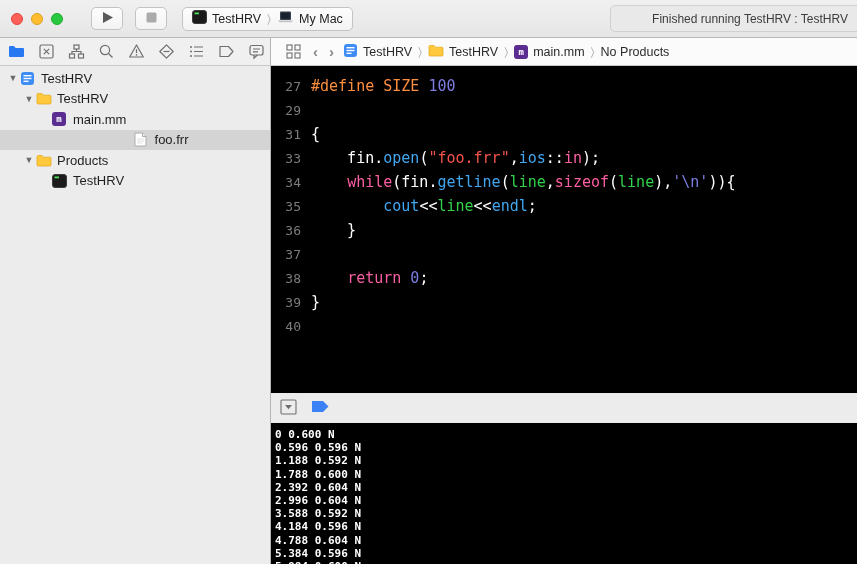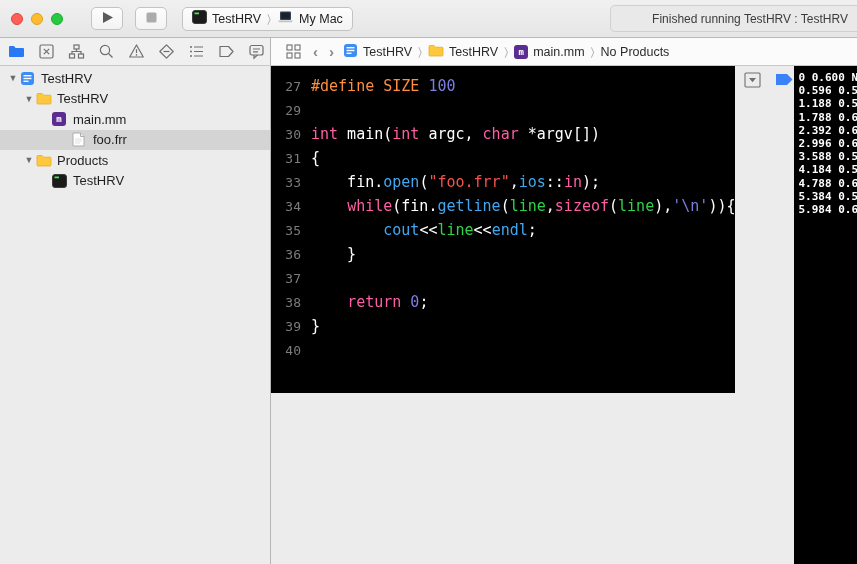--- a/index.html
+++ b/index.html
@@ -31,21 +31,21 @@
 
   
   .main { display:flex; height:498px; }
   .sidebar { width:271px; background:#ececec; border-right:1px solid #b5b5b5; padding-top:2px; }
   .tree-row { height:20.5px; display:flex; align-items:center; font-size:13px; color:#1e1e1e; }
   .tree-row.sel { background:#d4d4d4; }
   .disc { width:14px; text-align:center; color:#6b6b6b; font-size:9px; }
   .tree-ico { width:17px; display:flex; align-items:center; }
   .tree-label { margin-left:4px; white-space:nowrap; }
 
-  .right { flex:1; display:flex; flex-direction:row; min-width:0; }
+  .right { flex:1; display:flex; flex-direction:column; min-width:0; }
   .editor { height:327px; background:#000; overflow:hidden; padding-top:8px; }
   .code-line { height:24px; line-height:24px; font-family:"DejaVu Sans Mono", monospace; font-size:15px; white-space:pre; }
   .ln { display:inline-block; width:40px; padding-right:10px; text-align:right; color:#7c7c7c; font-size:13px; }
 
   .debug-bar { height:30px; background:#ececec; display:flex; align-items:center; padding-left:9px; gap:14px; }
   .db-btn { display:flex; align-items:center; justify-content:center; background:none; border:none; }
 
   .console { flex:1; background:#000; overflow:hidden; padding:5px 12px 0 4px; }
   .console pre { font-family:"DejaVu Sans Mono", monospace; font-size:11px; font-weight:bold; line-height:13.2px; color:#fff; }
 </style>
@@ -218,21 +218,21 @@
           </span>
           <span class="tree-label">TestHRV</span>
         </div>
         <div class="tree-row" style="padding-left: 38px;">
           <span class="disc"></span>
           <span class="tree-ico">
             <span class="mm-badge">m</span>
           </span>
           <span class="tree-label">main.mm</span>
         </div>
-        <div class="tree-row sel" style="padding-left: 58px;">
+        <div class="tree-row sel" style="padding-left: 38px; justify-content: center;">
           <span class="disc"></span>
           <span class="tree-ico">
             <svg width="13" height="15" viewBox="0 0 13 15">
               <path d="M1 1 L8.5 1 L12 4.5 L12 14 L1 14 Z" fill="#fff" stroke="#adadad"></path>
               <path d="M8.5 1 L8.5 4.5 L12 4.5" fill="#eee" stroke="#adadad"></path>
               <path d="M3 7 L10 7 M3 9 L10 9 M3 11 L8 11" stroke="#d8d8d8" stroke-width="0.8"></path>
             </svg>
           </span>
           <span class="tree-label">foo.frr</span>
         </div>
@@ -253,21 +253,20 @@
               <rect x="2.5" y="2.5" width="4.5" height="1.8" fill="#4be05a"></rect>
             </svg>
           </span>
           <span class="tree-label">TestHRV</span>
         </div>
       </div>
     <div class="right">
       <div class="editor" id="editor">
           <div class="code-line"><span class="ln">27</span><span style="color:#fd8f3f">#define SIZE </span><span style="color:#7d7de1">100</span></div>
           <div class="code-line"><span class="ln">29</span></div>
-          <div class="code-line"><span class="ln">30</span><span style="color:#fc5fa3">int</span><span style="color:#ffffff"> main(</span><span style="color:#fc5fa3">int</span><span style="color:#ffffff"> argc, </span><span style="color:#fc5fa3">char</span><span style="color:#ffffff"> *argv[])</span></div>
           <div class="code-line"><span class="ln">31</span><span style="color:#ffffff">{</span></div>
           <div class="code-line"><span class="ln">33</span><span style="color:#ffffff">    fin.</span><span style="color:#41a7f0">open</span><span style="color:#ffffff">(</span><span style="color:#f4544d">"foo.frr"</span><span style="color:#ffffff">,</span><span style="color:#41a7f0">ios</span><span style="color:#ffffff">::</span><span style="color:#fc5fa3">in</span><span style="color:#ffffff">);</span></div>
           <div class="code-line"><span class="ln">34</span><span style="color:#ffffff">    </span><span style="color:#fc5fa3">while</span><span style="color:#ffffff">(fin.</span><span style="color:#41a7f0">getline</span><span style="color:#ffffff">(</span><span style="color:#2fd24a">line</span><span style="color:#ffffff">,</span><span style="color:#fc5fa3">sizeof</span><span style="color:#ffffff">(</span><span style="color:#2fd24a">line</span><span style="color:#ffffff">),</span><span style="color:#7d7de1">'\n'</span><span style="color:#ffffff">)){</span></div>
           <div class="code-line"><span class="ln">35</span><span style="color:#ffffff">        </span><span style="color:#41a7f0">cout</span><span style="color:#ffffff">&lt;&lt;</span><span style="color:#2fd24a">line</span><span style="color:#ffffff">&lt;&lt;</span><span style="color:#41a7f0">endl</span><span style="color:#ffffff">;</span></div>
           <div class="code-line"><span class="ln">36</span><span style="color:#ffffff">    }</span></div>
           <div class="code-line"><span class="ln">37</span></div>
           <div class="code-line"><span class="ln">38</span><span style="color:#ffffff">    </span><span style="color:#fc5fa3">return</span><span style="color:#ffffff"> </span><span style="color:#7d7de1">0</span><span style="color:#ffffff">;</span></div>
           <div class="code-line"><span class="ln">39</span><span style="color:#ffffff">}</span></div>
           <div class="code-line"><span class="ln">40</span></div>
         </div>

